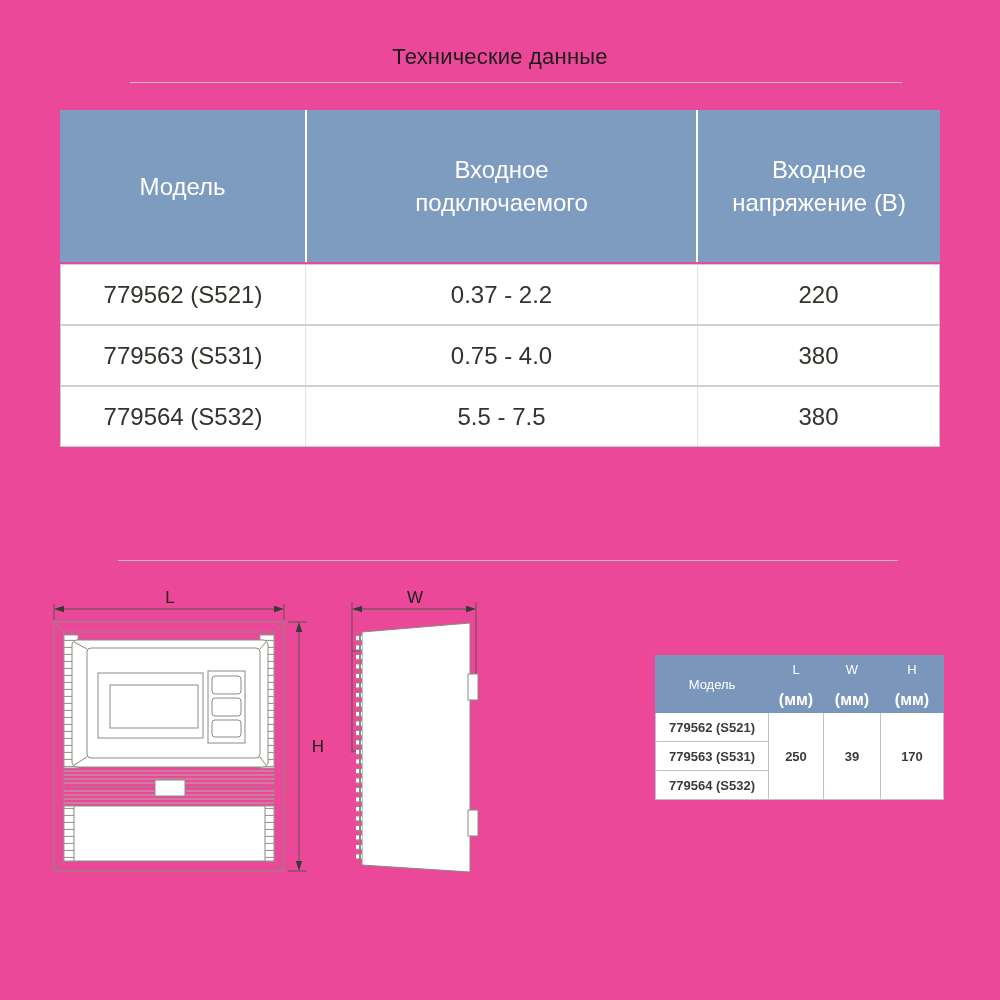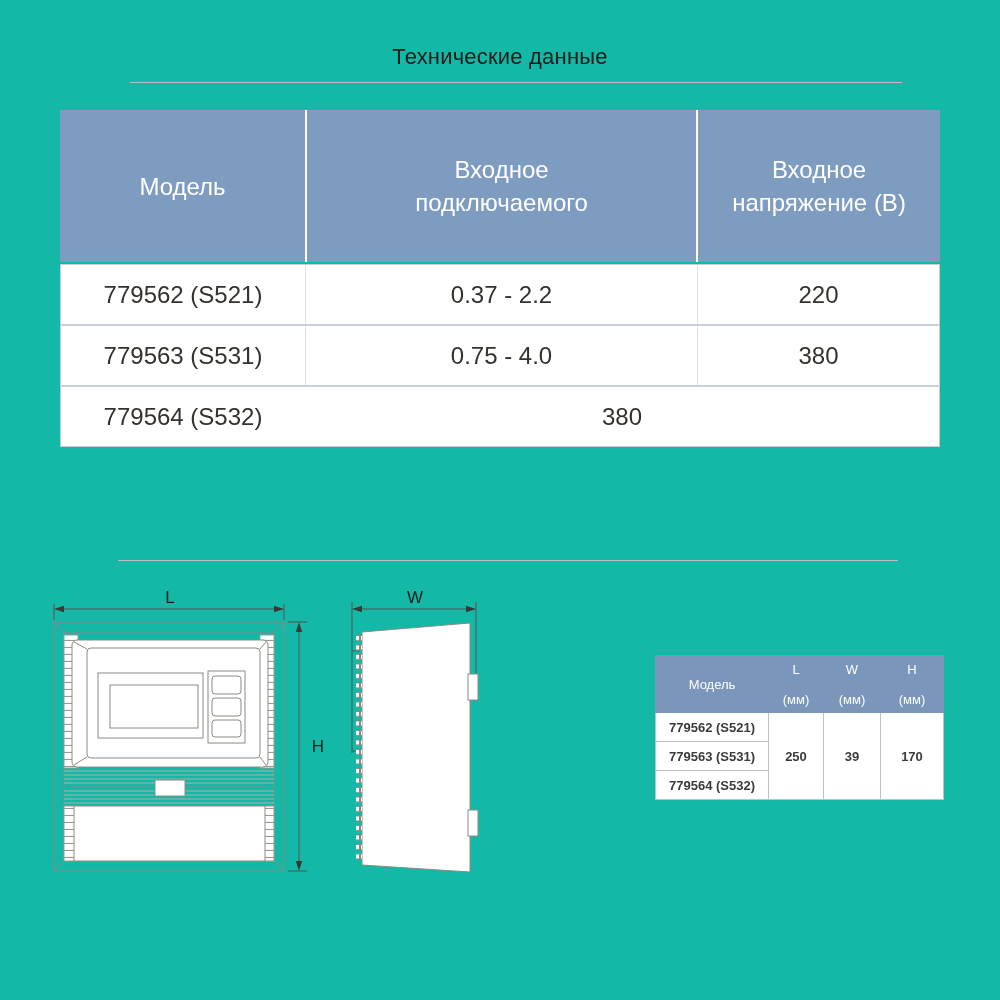--- a/index.html
+++ b/index.html
@@ -1,17 +1,17 @@
 <!DOCTYPE html>
 <html><head>
 <meta charset="utf-8">
 <style>
   html,body { margin:0; padding:0; background:#ffffff; }
   .page {
-    position:relative; width:1000px; height:1000px; background:#14b8a6;
+    position:relative; width:1000px; height:1000px; background:#ec4899;
     font-family:"Liberation Sans", sans-serif; color:#1f1f1f; overflow:hidden;
   }
   .section-title {
     position:absolute; left:0; width:1000px; text-align:center;
     font-size:22px; color:#1b1b1b; letter-spacing:0.2px;
   }
   #tech-title { top:44px; }
   #dims-title { top:520px; }
   .divider { position:absolute; height:0; border-top:1px solid #bdbdbd; }
   #divider-tech { top:82px; left:130px; width:772px; }
@@ -48,21 +48,21 @@
   }
 
   
   .t2 { position:absolute; left:655px; top:655px; border-collapse:collapse; table-layout:fixed; }
   .t2 th, .t2 td { padding:0; text-align:center; }
   .t2 thead th {
     background:#7a97bb; color:#ffffff; font-weight:normal; font-size:13px;
     height:56px; border:1px solid #7a97bb;
   }
   .t2 thead th + th { border-left:1px solid #ffffff; }
-  .t2 .unit { display:block; font-size:13px; line-height:13px; margin-top:16px; }
+  .t2 .unit { display:block; font-size:16px; line-height:13px; margin-top:16px;font-weight:bold; }
   .t2 td {
     font-size:13px; font-weight:bold; color:#3b3b3b; background:#ffffff;
     height:28px; border:1px solid #bac3cd;
   }
   .t2 .col-model { width:112px; }
   .t2 .col-l { width:54px; }
   .t2 .col-w { width:56px; }
   .t2 .col-h { width:62px; }
 </style>
 </head>
@@ -93,20 +93,21 @@
         <div class="cell c2">0.37 - 2.2</div>
         <div class="cell c3">220</div>
       </div>
       <div class="t1-row">
         <div class="cell c1">779563 (S531)</div>
         <div class="cell c2">0.75 - 4.0</div>
         <div class="cell c3">380</div>
       </div>
       <div class="t1-row">
         <div class="cell c1">779564 (S532)</div>
+        <div class="cell c2">5.5 - 7.5</div>
         <div class="cell c3">380</div>
       </div>
     </div>
   </div>
 
   <div id="divider-dims" class="divider"></div>
 
   <svg class="drawing" viewBox="0 0 470 320">
     <defs>
       <pattern id="ribs" width="14" height="7" patternUnits="userSpaceOnUse">

